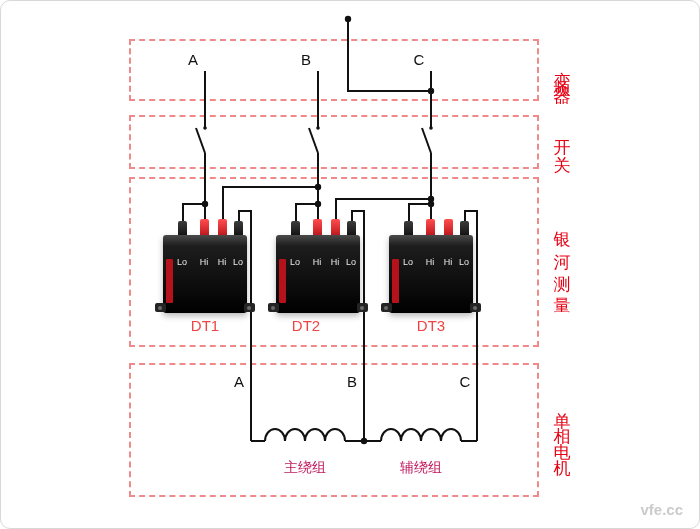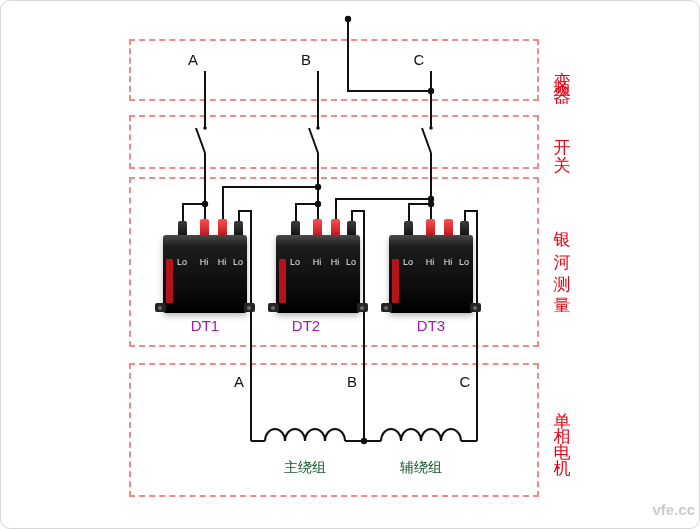--- a/index.html
+++ b/index.html
@@ -21,41 +21,41 @@
   .sec1{top:38px;height:62px;letter-spacing:8px;}
   .sec2{top:114px;height:54px;letter-spacing:16px;}
   .sec3{top:176px;height:170px;letter-spacing:22px;}
   .sec4{top:362px;height:134px;letter-spacing:16px;}
   
   .wires{position:absolute;left:0;top:0;z-index:2;}
   .wires path{stroke:#111;stroke-width:2;fill:none;}
   .wires circle{fill:#111;stroke:none;}
   
   .plabel{position:absolute;width:16px;text-align:center;font-size:15px;color:#111;z-index:3;}
-  .dt-label{position:absolute;top:316px;width:84px;text-align:center;font-size:15px;color:#a21caf;z-index:3;}
-  .wind-label{position:absolute;top:458px;width:60px;text-align:center;font-size:14px;color:#14532d;z-index:3;}
+  .dt-label{position:absolute;top:316px;width:84px;text-align:center;font-size:15px;color:#ef4444;z-index:3;}
+  .wind-label{position:absolute;top:458px;width:60px;text-align:center;font-size:14px;color:#be185d;z-index:3;}
   
   .device{position:absolute;top:218px;width:84px;height:94px;z-index:3;}
   .post{position:absolute;top:2px;width:9px;height:18px;border-radius:2px;}
   .post.black{background:linear-gradient(180deg,#3c3c3c,#0a0a0a);}
   .post.red{background:linear-gradient(180deg,#ff4d4d,#b00e16);top:0;height:20px;}
   .p1{left:15px;} .p2{left:37px;} .p3{left:55px;} .p4{left:71px;}
   .dbody{
     position:absolute;top:16px;left:0;width:84px;height:78px;border-radius:3px;
     background:linear-gradient(180deg,#4a4a4a 0%,#1d1d1d 14%,#101010 55%,#000 100%);
     box-shadow:0 3px 6px rgba(0,0,0,.28);
   }
   .stripe{position:absolute;left:3px;top:24px;width:7px;height:44px;background:#b5121b;border-radius:1px;}
   .tl{position:absolute;top:22px;width:18px;text-align:center;font-size:9px;color:#e8e8e8;}
   .t1{left:10px;} .t2{left:32px;} .t3{left:50px;} .t4{left:66px;}
   .flange{position:absolute;bottom:1px;width:11px;height:9px;background:#242424;border-radius:2px;}
   .flange::after{content:"";position:absolute;left:3px;top:2.5px;width:4px;height:4px;border-radius:50%;background:#6a6a6a;}
   .fl{left:-8px;} .fr{right:-8px;}
   
-  .watermark{position:absolute;right:4px;bottom:10px;font-size:15px;font-weight:600;color:#cbcbcb;z-index:3;}
+  .watermark{position:absolute;right:16px;bottom:10px;font-size:15px;font-weight:600;color:#cbcbcb;z-index:3;}
 </style>
 </head>
 <body>
 
 <div class="canvas">
 
   <div class="dash-box box1"></div>
   <div class="dash-box box2"></div>
   <div class="dash-box box3"></div>
   <div class="dash-box box4"></div>

